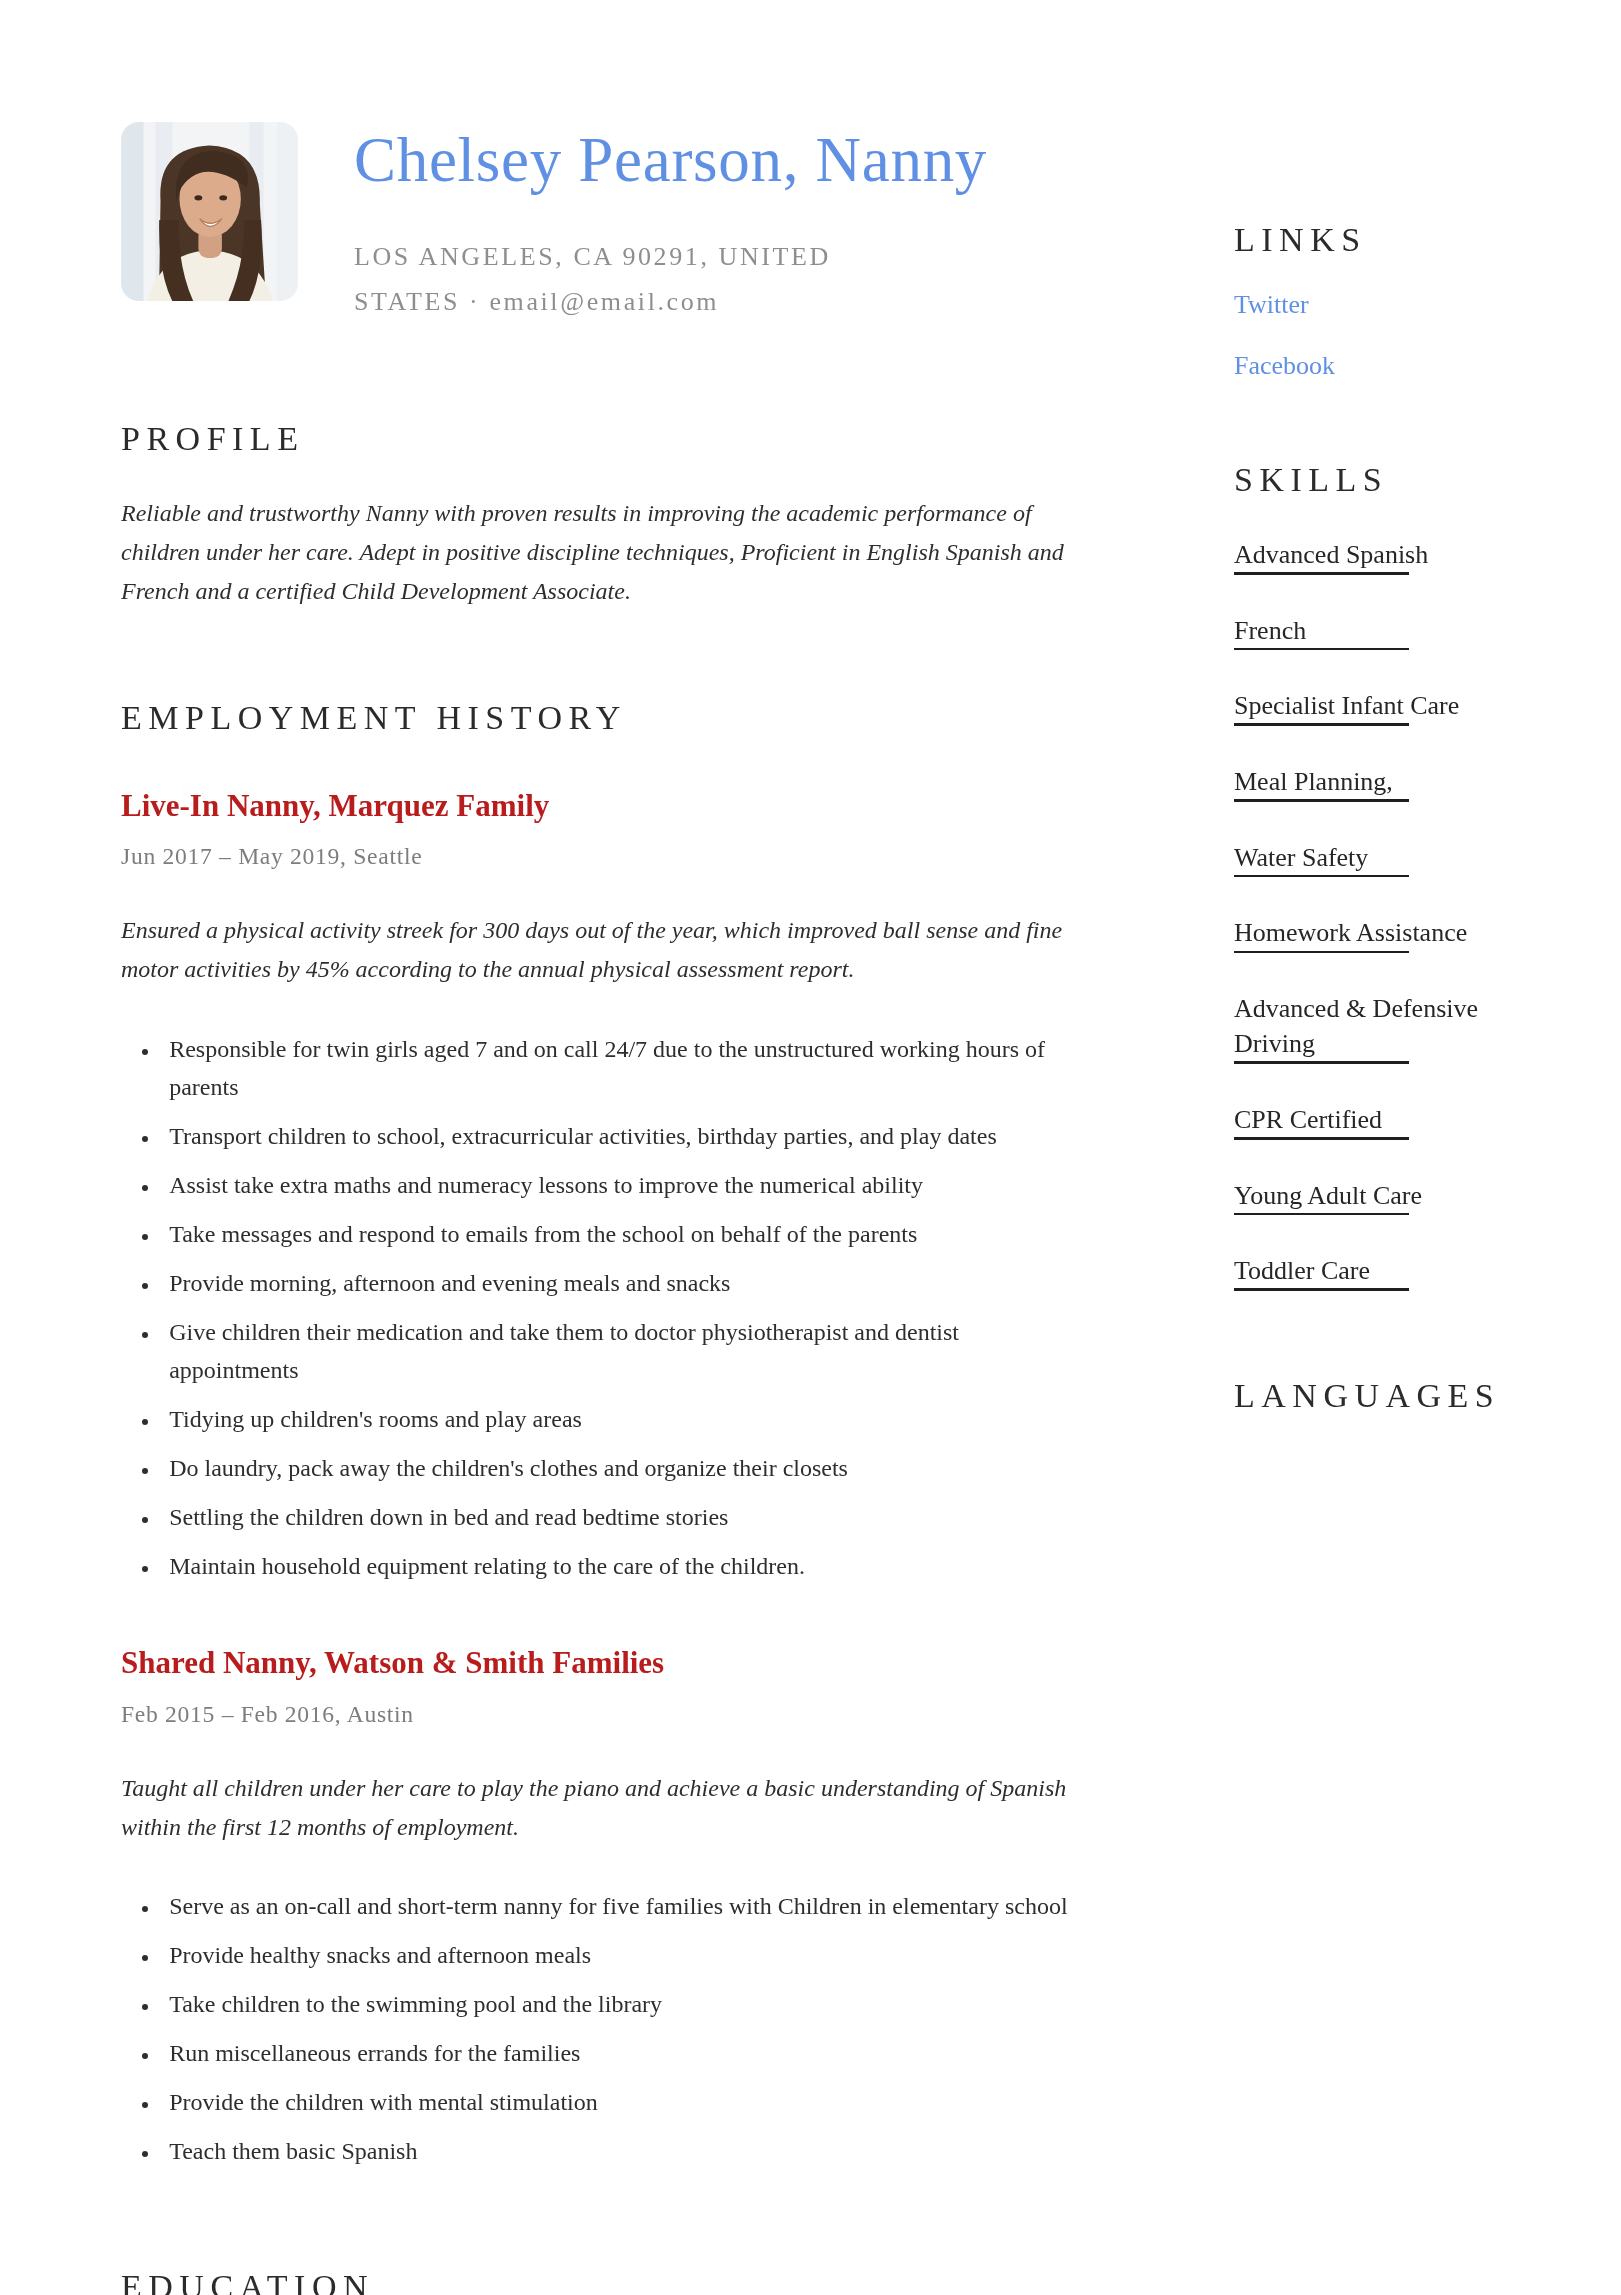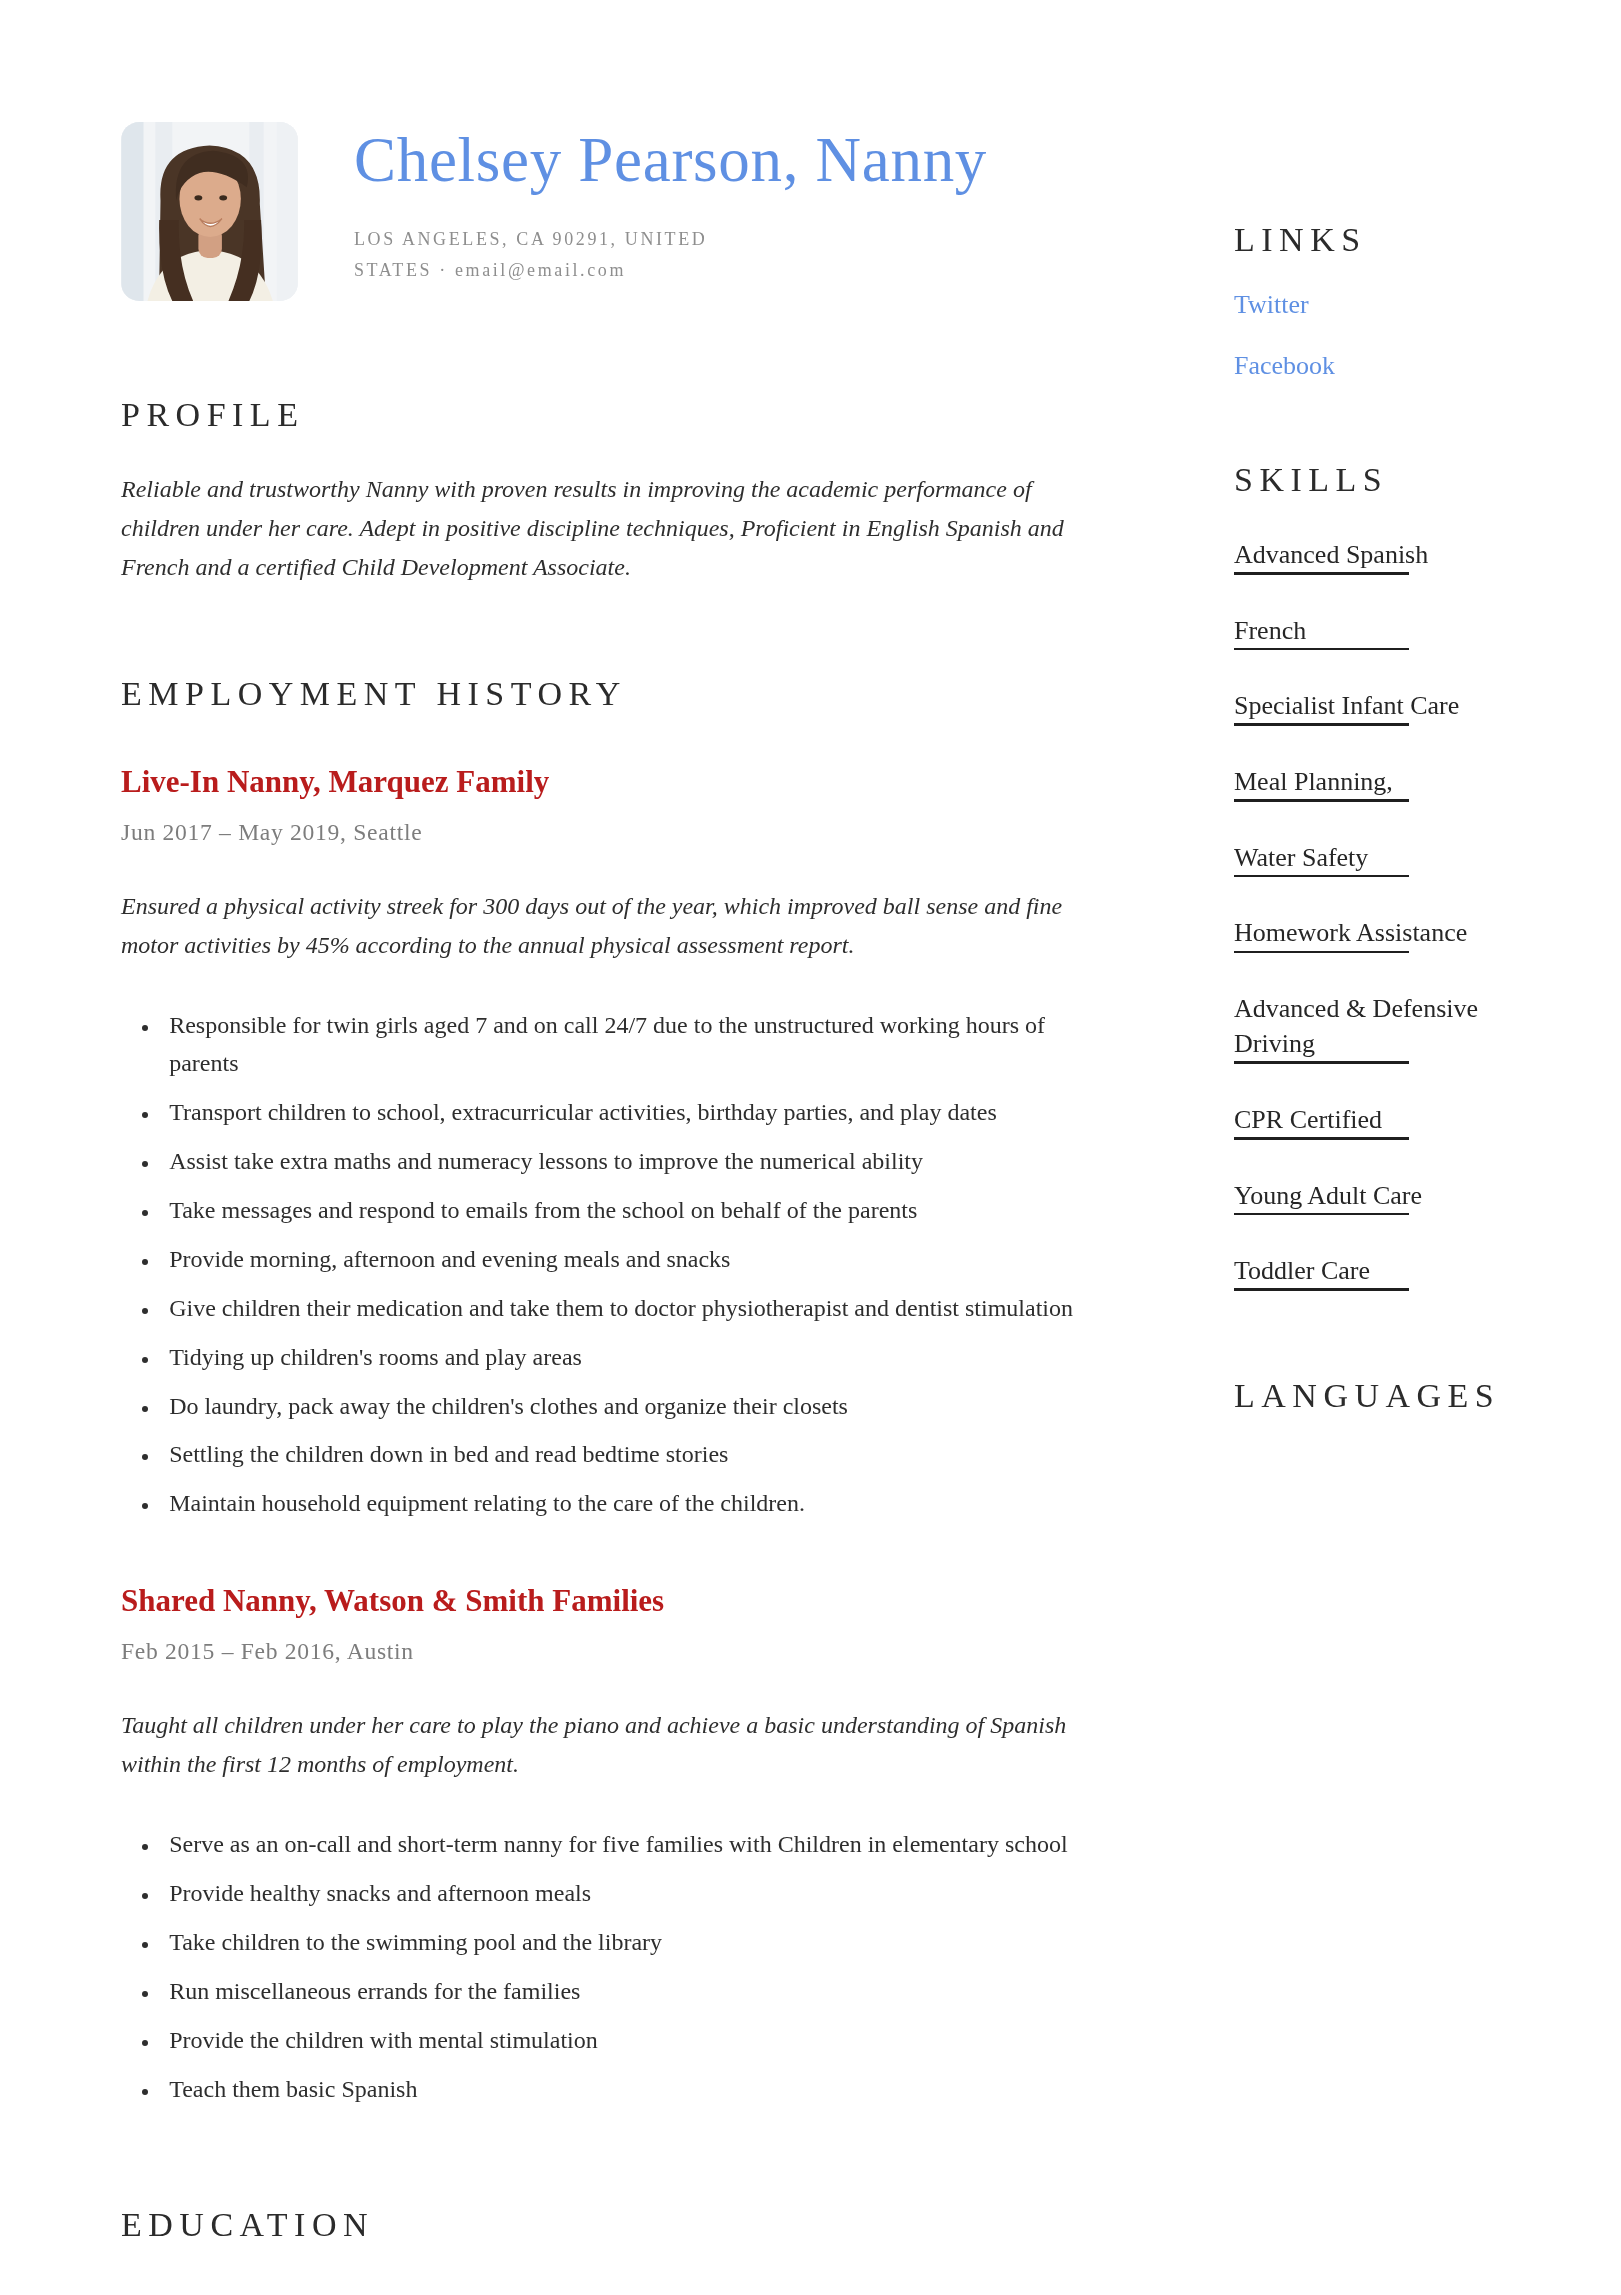--- a/index.html
+++ b/index.html
@@ -19,21 +19,21 @@
   .columns{display:flex;gap:101px;padding:122px 98px 0 121px;}
   .main{width:1012px;flex:0 0 auto;}
   .sidebar{width:291px;flex:0 0 auto;padding-top:26px;}
 
   
   .header{display:flex;gap:56px;}
   .photo{width:177px;height:179px;border-radius:18.3px;overflow:hidden;flex:0 0 auto;background:#eef1f5;}
   .photo svg{display:block;width:100%;height:100%;}
   .header-text{padding-top:3.9px;}
   h1.name{font-size:63px;font-weight:400;color:var(--accent-blue);line-height:1.08;letter-spacing:0.7px;}
-  .contact{margin-top:30px;font-size:18px;line-height:1.75;letter-spacing:2.6px;color:var(--gray-label);max-width:497px;}
+  .contact{margin-top:40px;font-size:26px;line-height:1.75;letter-spacing:2.6px;color:var(--gray-label);max-width:497px;}
 
   
   h2.section-heading{font-size:34px;font-weight:400;letter-spacing:6.5px;color:var(--text-dark);}
 
   
   .profile{margin-top:95px;}
   .profile-text{margin-top:36px;font-size:24px;font-style:italic;line-height:1.62;color:#2e2e2e;max-width:969px;}
 
   
   .employment{margin-top:88px;}
@@ -121,21 +121,21 @@
         <article class="job">
           <h3 class="job-title">Live-In Nanny, Marquez Family</h3>
           <p class="job-date">Jun 2017 – May 2019, Seattle</p>
           <p class="job-summary">Ensured a physical activity streek for 300 days out of the year, which improved ball sense and fine motor activities by 45% according to the annual physical assessment report.</p>
           <ul class="bullets">
             <li>Responsible for twin girls aged 7 and on call 24/7 due to the unstructured working hours of parents</li>
             <li>Transport children to school, extracurricular activities, birthday parties, and play dates</li>
             <li>Assist take extra maths and numeracy lessons to improve the numerical ability</li>
             <li>Take messages and respond to emails from the school on behalf of the parents</li>
             <li>Provide morning, afternoon and evening meals and snacks</li>
-            <li>Give children their medication and take them to doctor physiotherapist and dentist stimulation</li>
+            <li>Give children their medication and take them to doctor physiotherapist and dentist appointments</li>
             <li>Tidying up children's rooms and play areas</li>
             <li>Do laundry, pack away the children's clothes and organize their closets</li>
             <li>Settling the children down in bed and read bedtime stories</li>
             <li>Maintain household equipment relating to the care of the children.</li>
           </ul>
         </article>
 
         <article class="job">
           <h3 class="job-title">Shared Nanny, Watson &amp; Smith Families</h3>
           <p class="job-date">Feb 2015 – Feb 2016, Austin</p>

